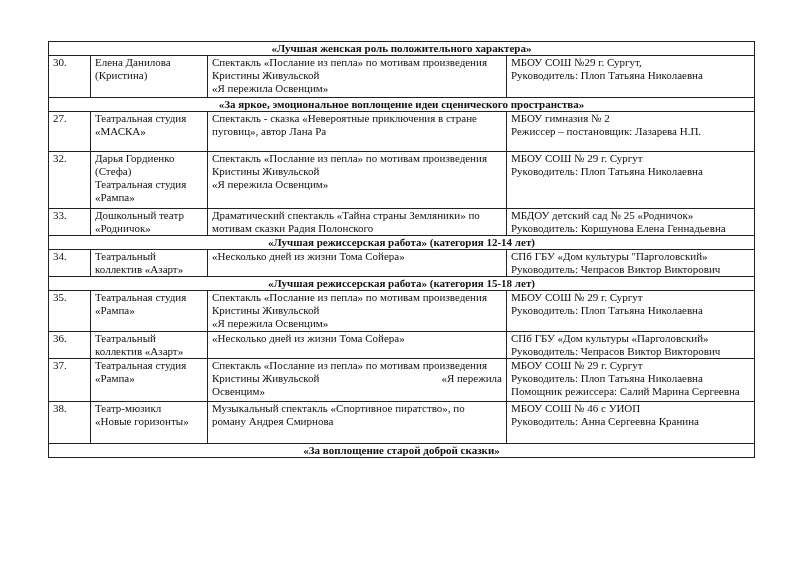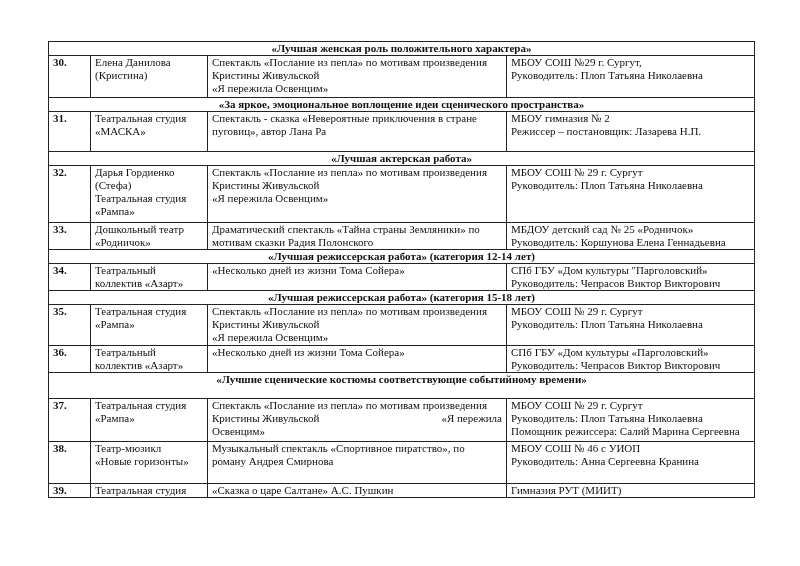--- a/index.html
+++ b/index.html
@@ -5,21 +5,21 @@
   html, body { margin: 0; padding: 0; background: #ffffff; }
   body { width: 800px; height: 566px; position: relative; overflow: hidden;
          font-family: "Liberation Serif", serif; color: #111; }
   table.doc {
     position: absolute; left: 48px; top: 41px; width: 706px;
     border-collapse: collapse; table-layout: fixed;
     font-size: 11px; line-height: 13px;
   }
   table.doc td { border: 1px solid #222; padding: 0 4px; vertical-align: top; margin-left: 7px; }
   td.head { text-align: center; font-weight: bold; padding: 0 4px; }
-  td.num { padding-left: 6px; font-weight: bold; }
+  td.num { padding-left: 6px; }
   .line { display: block; white-space: nowrap; }
   .just { display: flex; justify-content: space-between; white-space: nowrap; }
 </style>
 </head>
 <body>
 
 <table class="doc">
   <colgroup>
     <col style="width:42px">
       <col style="width:117px">
@@ -45,38 +45,35 @@
       <td>
         <span class="line">МБОУ СОШ №29 г. Сургут,</span>
         <span class="line">Руководитель: Плоп Татьяна Николаевна</span>
       </td>
     </tr>
 
     <tr style="height:12px">
       <td colspan="4" class="head">«За яркое, эмоциональное воплощение идеи сценического пространства»</td>
     </tr>
     <tr style="height:40px">
-      <td class="num">31.</td>
+      <td class="num">27.</td>
       <td>
         <span class="line">Театральная студия</span>
         <span class="line">«МАСКА»</span>
       </td>
       <td>
         <span class="line">Спектакль - сказка «Невероятные приключения в стране</span>
         <span class="line">пуговиц», автор Лана Ра</span>
       </td>
       <td>
         <span class="line">МБОУ гимназия № 2</span>
         <span class="line">Режиссер – постановщик: Лазарева Н.П.</span>
       </td>
     </tr>
 
-    <tr style="height:12px">
-      <td colspan="4" class="head">«Лучшая актерская работа»</td>
-    </tr>
     <tr style="height:57px">
       <td class="num">32.</td>
       <td>
         <span class="line">Дарья Гордиенко</span>
         <span class="line">(Стефа)</span>
         <span class="line">Театральная студия</span>
         <span class="line">«Рампа»</span>
       </td>
       <td>
         <span class="line">Спектакль «Послание из пепла» по мотивам произведения</span>
@@ -151,23 +148,20 @@
       </td>
       <td>
         <span class="line">«Несколько дней из жизни Тома Сойера»</span>
       </td>
       <td>
         <span class="line">СПб ГБУ «Дом культуры «Парголовский»</span>
         <span class="line">Руководитель: Чепрасов Виктор Викторович</span>
       </td>
     </tr>
 
-    <tr style="height:26px">
-      <td colspan="4" class="head">«Лучшие сценические костюмы соответствующие событийному времени»</td>
-    </tr>
     <tr style="height:43px">
       <td class="num">37.</td>
       <td>
         <span class="line">Театральная студия</span>
         <span class="line">«Рампа»</span>
       </td>
       <td>
         <span class="line">Спектакль «Послание из пепла» по мотивам произведения</span>
         <span class="just">
           <span>Кристины Живульской</span>
@@ -190,26 +184,17 @@
       <td>
         <span class="line">Музыкальный спектакль «Спортивное пиратство», по</span>
         <span class="line">роману Андрея Смирнова</span>
       </td>
       <td>
         <span class="line">МБОУ СОШ № 46 с УИОП</span>
         <span class="line">Руководитель: Анна Сергеевна Кранина</span>
       </td>
     </tr>
 
-    <tr style="height:13px">
-      <td class="num">39.</td>
-      <td>
-        <span class="line">Театральная студия</span>
-      </td>
-      <td>
-        <span class="line">«Сказка о царе Салтане» А.С. Пушкин</span>
-      </td>
-      <td>
-        <span class="line">Гимназия РУТ (МИИТ)</span>
-      </td>
+    <tr style="height:12px">
+      <td colspan="4" class="head">«За воплощение старой доброй сказки»</td>
     </tr>
   </tbody>
 </table>
 
 </body></html>

